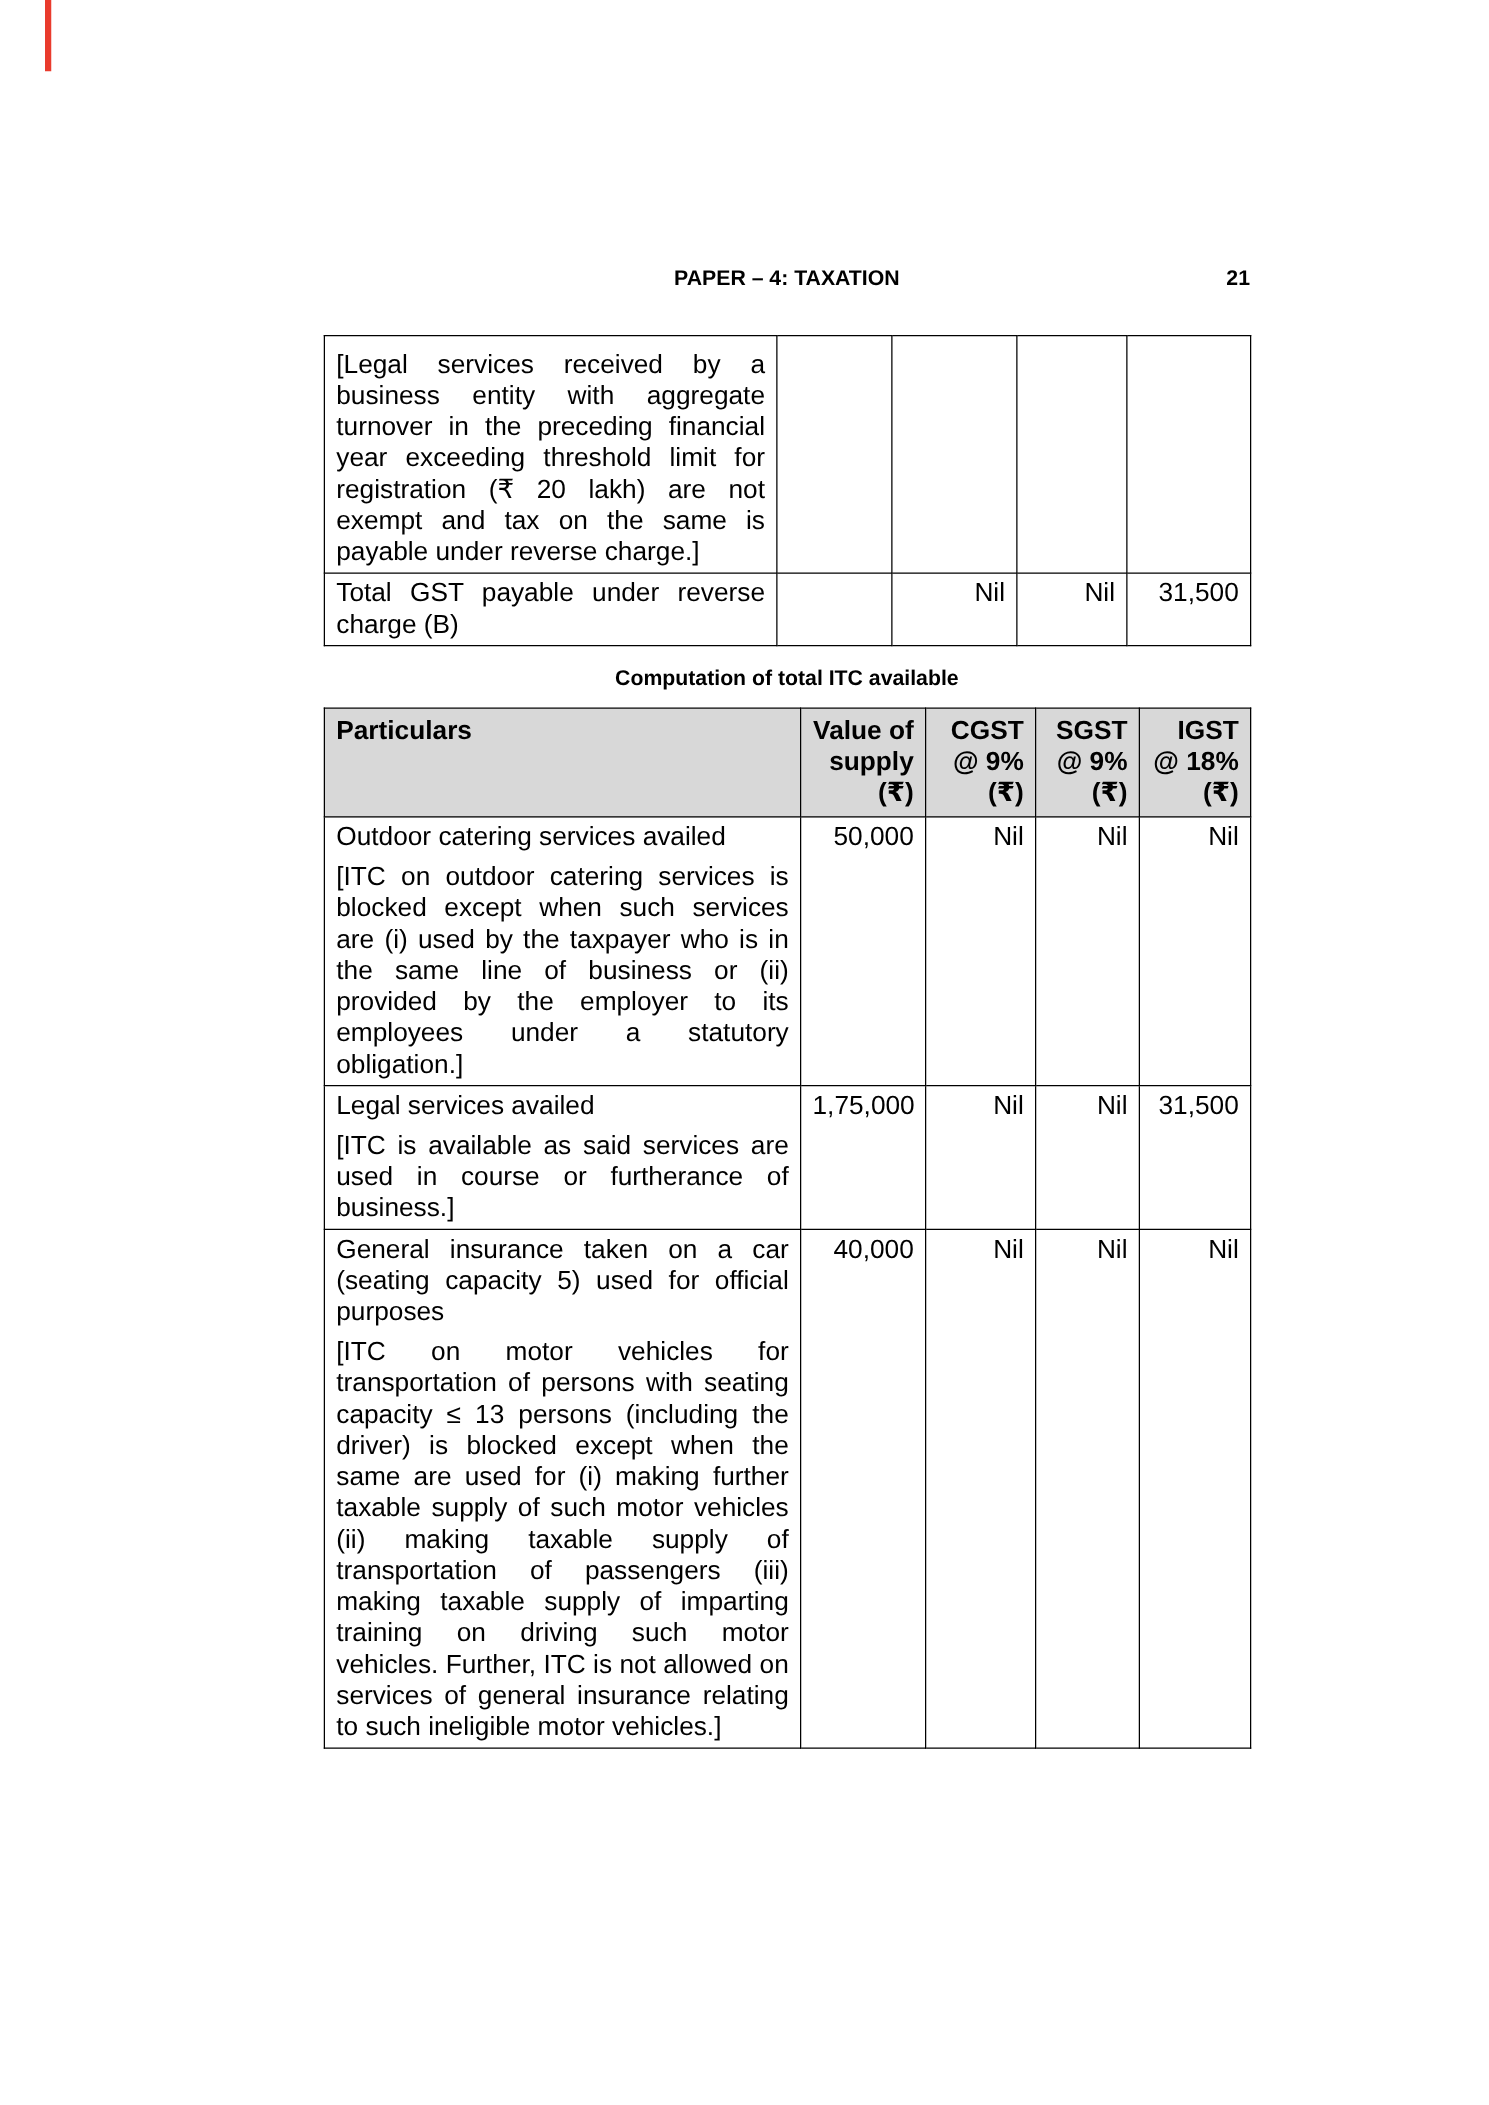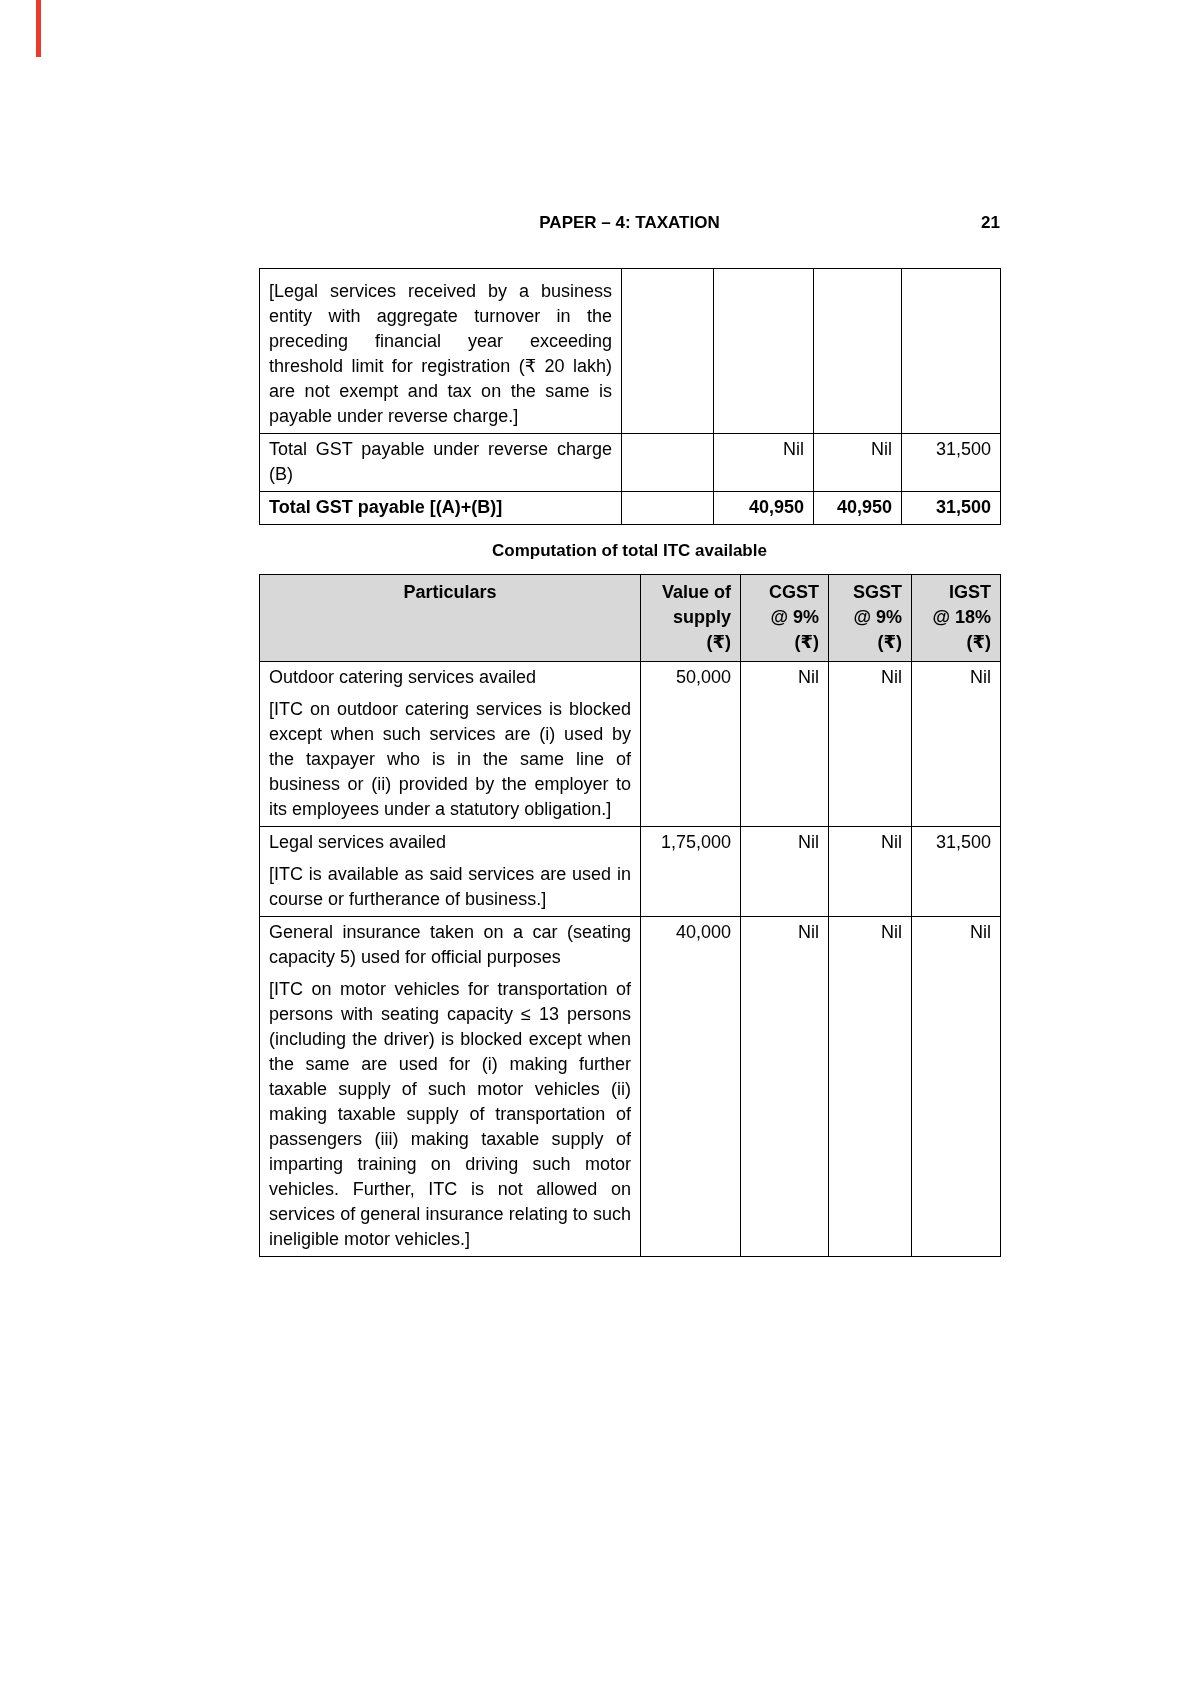--- a/index.html
+++ b/index.html
@@ -45,39 +45,39 @@
   }
   .page-header .pagenum {
     position: absolute;
     right: 0;
     top: 0;
   }
   table {
     border-collapse: collapse;
     table-layout: fixed;
     width: 741px;
-    font-size: 18px;
+    font-size: 21px;
     line-height: 25px;
     border-radius: 30px;
   }
   .tbl-gst { margin-top: 31px; }
   .tbl-itc { margin-top: 0; }
   td, th {
     border: 1.5px solid #000;
     vertical-align: top;
     padding: 3px 9px 4px 9px;
   }
   th {
     background: #d8d8d8;
     font-weight: 700;
     white-space: pre-line;
     padding-top: 5px;
     padding-bottom: 6px;
   }
-  th.col-text { text-align: center; }
+  th.col-text { text-align: left; }
   th.col-num  { text-align: right; margin-top: 23px; }
   td.num {
     text-align: right;
     white-space: nowrap;
   }
   td.particulars { text-align: justify; }
   .cell-item:empty, .cell-note:empty { display: none; }
   .cell-note { margin-top: 7px; }
   tr.bold td { font-weight: 700; }
   .section-heading {
@@ -120,30 +120,20 @@
     <td class="num"></td>
   </tr>
           <tr>
     <td class="particulars">
       <div class="cell-item">Total GST payable under reverse charge (B)</div>
 
     </td>
     <td class="num"></td>
     <td class="num">Nil</td>
     <td class="num">Nil</td>
-    <td class="num">31,500</td>
-  </tr>
-          <tr class="bold">
-    <td class="particulars">
-      <div class="cell-item">Total GST payable [(A)+(B)]</div>
-
-    </td>
-    <td class="num"></td>
-    <td class="num">40,950</td>
-    <td class="num">40,950</td>
     <td class="num">31,500</td>
   </tr>
         </tbody>
     </table>
 
     <div class="section-heading">Computation of total ITC available</div>
 
     <table class="tbl-itc">
       <colgroup>
         <col style="width:381px">

